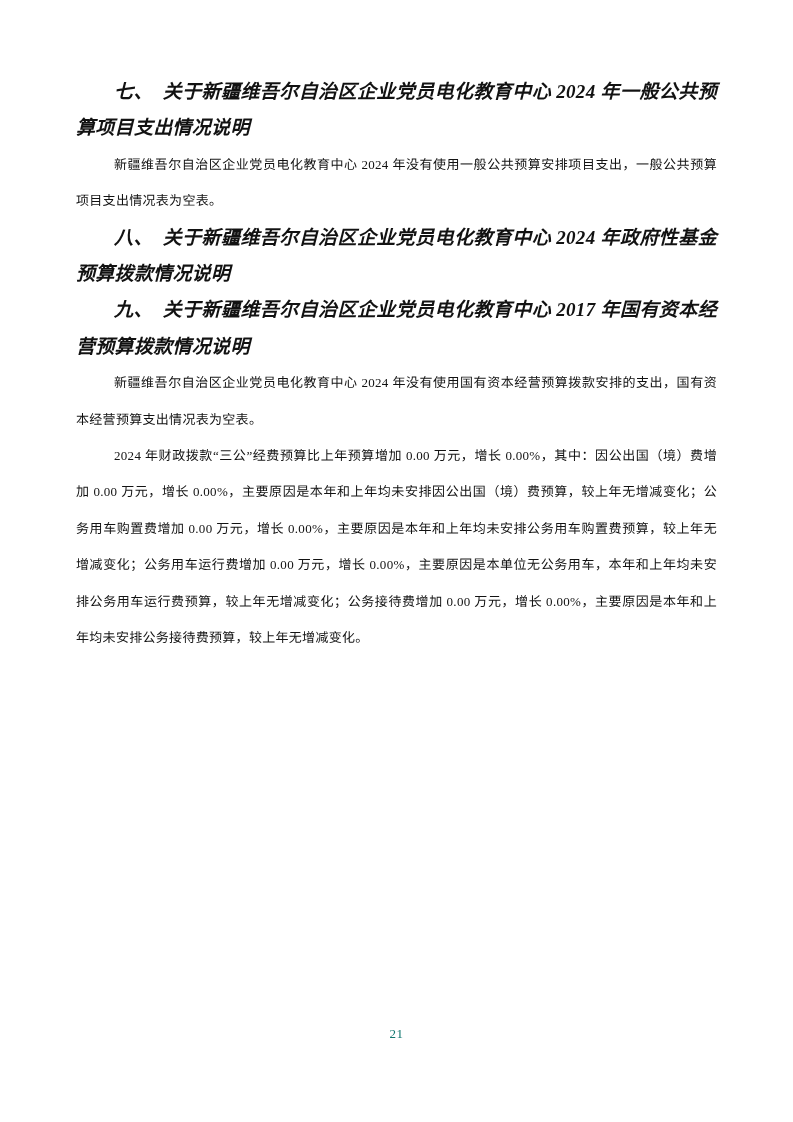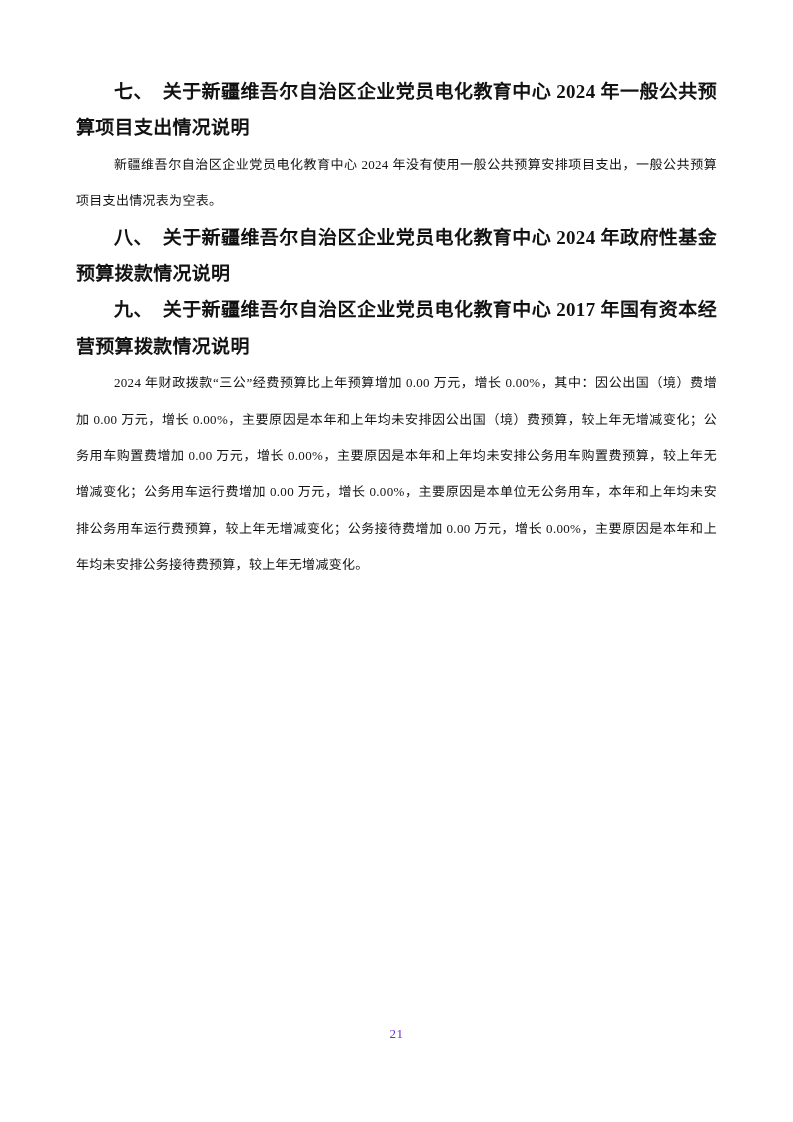--- a/index.html
+++ b/index.html
@@ -24,60 +24,62 @@
     top: 74px;
   }
   .heading {
     margin: 0;
     font-size: 19px;
     font-weight: bold;
     line-height: 36.4px;
     text-indent: 38px;
     text-align: justify;
     letter-spacing: 0.3px;
+    font-style: italic;
   }
   .para {
     margin: 0;
     font-size: 13px;
     font-weight: normal;
     line-height: 36.4px;
     text-indent: 38px;
     text-align: justify;
     letter-spacing: 0.3px;
   }
   .page-footer {
     position: absolute;
     left: 0;
     right: 0;
     top: 1024px;
     text-align: center;
   }
   .page-number {
     font-size: 13px;
-    color: #6d28d9;
+    color: #0f766e;
     letter-spacing: 0.5px;
   }
 </style>
 </head>
 <body>
 
 <div class="page">
   <main class="content">
 
     <section>
       <h2 class="heading">七、　关于新疆维吾尔自治区企业党员电化教育中心 2024 年一般公共预算项目支出情况说明</h2>
       <p class="para">新疆维吾尔自治区企业党员电化教育中心 2024 年没有使用一般公共预算安排项目支出，一般公共预算项目支出情况表为空表。</p>
     </section>
 
     <section>
       <h2 class="heading">八、　关于新疆维吾尔自治区企业党员电化教育中心 2024 年政府性基金预算拨款情况说明</h2>
     </section>
 
     <section>
       <h2 class="heading">九、　关于新疆维吾尔自治区企业党员电化教育中心 2017 年国有资本经营预算拨款情况说明</h2>
+      <p class="para">新疆维吾尔自治区企业党员电化教育中心 2024 年没有使用国有资本经营预算拨款安排的支出，国有资本经营预算支出情况表为空表。</p>
     </section>
 
     <section>
       <p class="para">2024 年财政拨款“三公”经费预算比上年预算增加 0.00 万元，增长 0.00%，其中：因公出国（境）费增加 0.00 万元，增长 0.00%，主要原因是本年和上年均未安排因公出国（境）费预算，较上年无增减变化；公务用车购置费增加 0.00 万元，增长 0.00%，主要原因是本年和上年均未安排公务用车购置费预算，较上年无增减变化；公务用车运行费增加 0.00 万元，增长 0.00%，主要原因是本单位无公务用车，本年和上年均未安排公务用车运行费预算，较上年无增减变化；公务接待费增加 0.00 万元，增长 0.00%，主要原因是本年和上年均未安排公务接待费预算，较上年无增减变化。</p>
     </section>
 
   </main>
 
   <footer class="page-footer">
     <span class="page-number">21</span>

